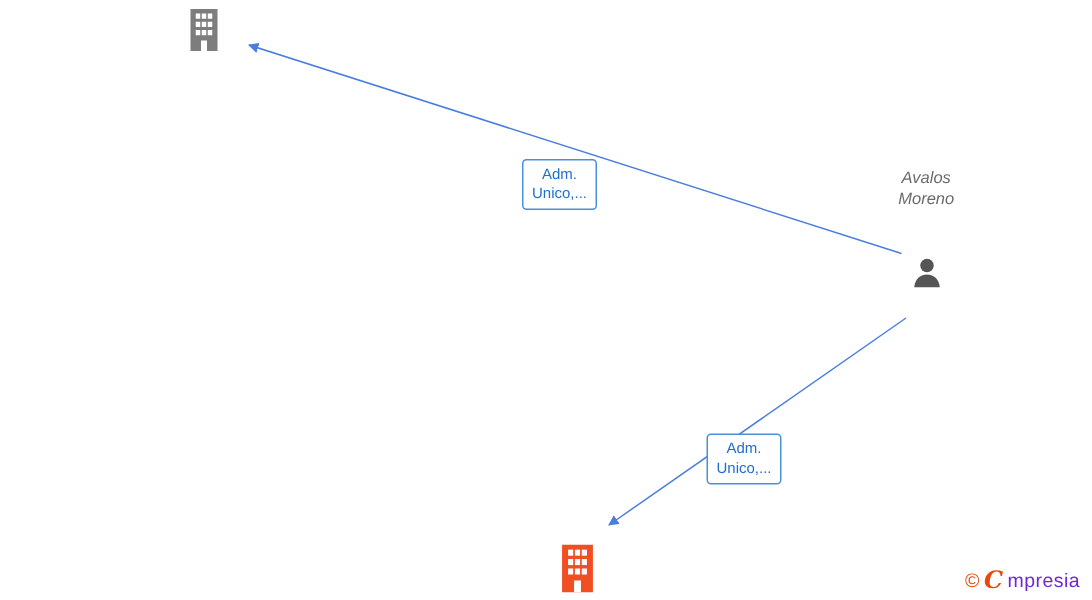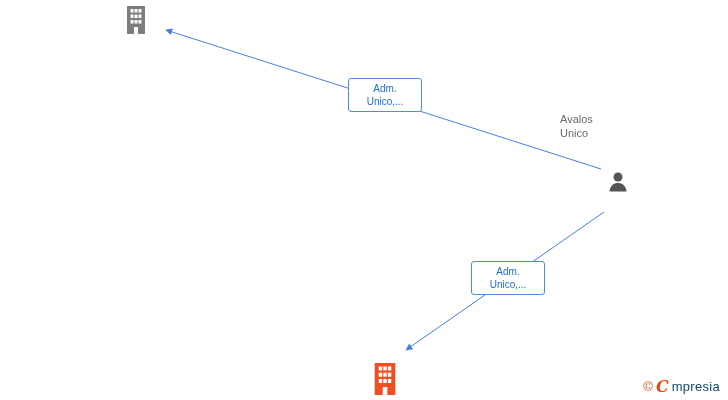--- a/index.html
+++ b/index.html
@@ -12,40 +12,43 @@
   svg.edges{position:absolute;left:0;top:0;width:728px;height:400px;z-index:1;}
   .node{position:absolute;z-index:2;}
   .edge-label{
     position:absolute;z-index:3;
     background:#ffffff;
     border:1px solid #4a90d9;
     border-radius:3px;
     color:#1f6fd0;
     font-size:10px;line-height:13px;
     text-align:center;
-    padding:3px 16px;
+    padding:3px 4px;
     cursor:pointer;
     white-space:nowrap;
+    margin-top:28px;
   }
   .node-label{
     position:absolute;z-index:2;
     color:#6b6b6b;
     font-size:11px;line-height:14px;
+    text-align:center;
+    font-style:italic;
   }
   .footer{
     position:absolute;right:8px;bottom:6px;z-index:4;
     font-size:13px;
     display:flex;align-items:center;gap:3px;
   }
   .footer .copy{color:#e8490f;font-size:13px;}
   .footer .brand-initial{
     color:#e8490f;font-family:"DejaVu Serif", serif;
     font-style:italic;font-size:16px;font-weight:bold;line-height:14px;
   }
-  .footer .brand-rest{color:#0c4a6e;font-size:13px;letter-spacing:0.3px;}
+  .footer .brand-rest{color:#6d28d9;font-size:13px;letter-spacing:0.3px;}
   .icon-btn{cursor:pointer;display:block;}
 </style>
 </head>
 <body>
 
 <div class="stage">
 
   <svg class="edges">
     <defs>
       <marker id="arrow" viewBox="0 0 10 10" refX="9" refY="5" markerWidth="7" markerHeight="7" orient="auto-start-reverse">
@@ -69,21 +72,21 @@
         <rect x="6.5" y="14" width="3" height="3.5"></rect>
         <rect x="10.5" y="14" width="3" height="3.5"></rect>
         <rect x="14.5" y="14" width="3" height="3.5"></rect>
         <rect x="10" y="21" width="4" height="7"></rect>
       </g>
     </svg>
   </div>
 
   <div class="node-label" style="left:560px;top:112px;width:115px;">
     <div>Avalos</div>
-    <div>Unico</div>
+    <div>Moreno</div>
   </div>
 
   <div class="node" style="left:606px;top:170px;width:24px;height:24px;">
     <svg class="icon-btn" width="24" height="24" viewBox="0 0 24 24">
       <circle cx="12" cy="7" r="4.5" fill="#555555"></circle>
       <path d="M3.5 21.5 C4 15.5 8 13 12 13 C16 13 20 15.5 20.5 21.5 Z" fill="#555555"></path>
     </svg>
   </div>
 
   <div class="node" style="left:371px;top:363px;width:28px;height:32px;">

